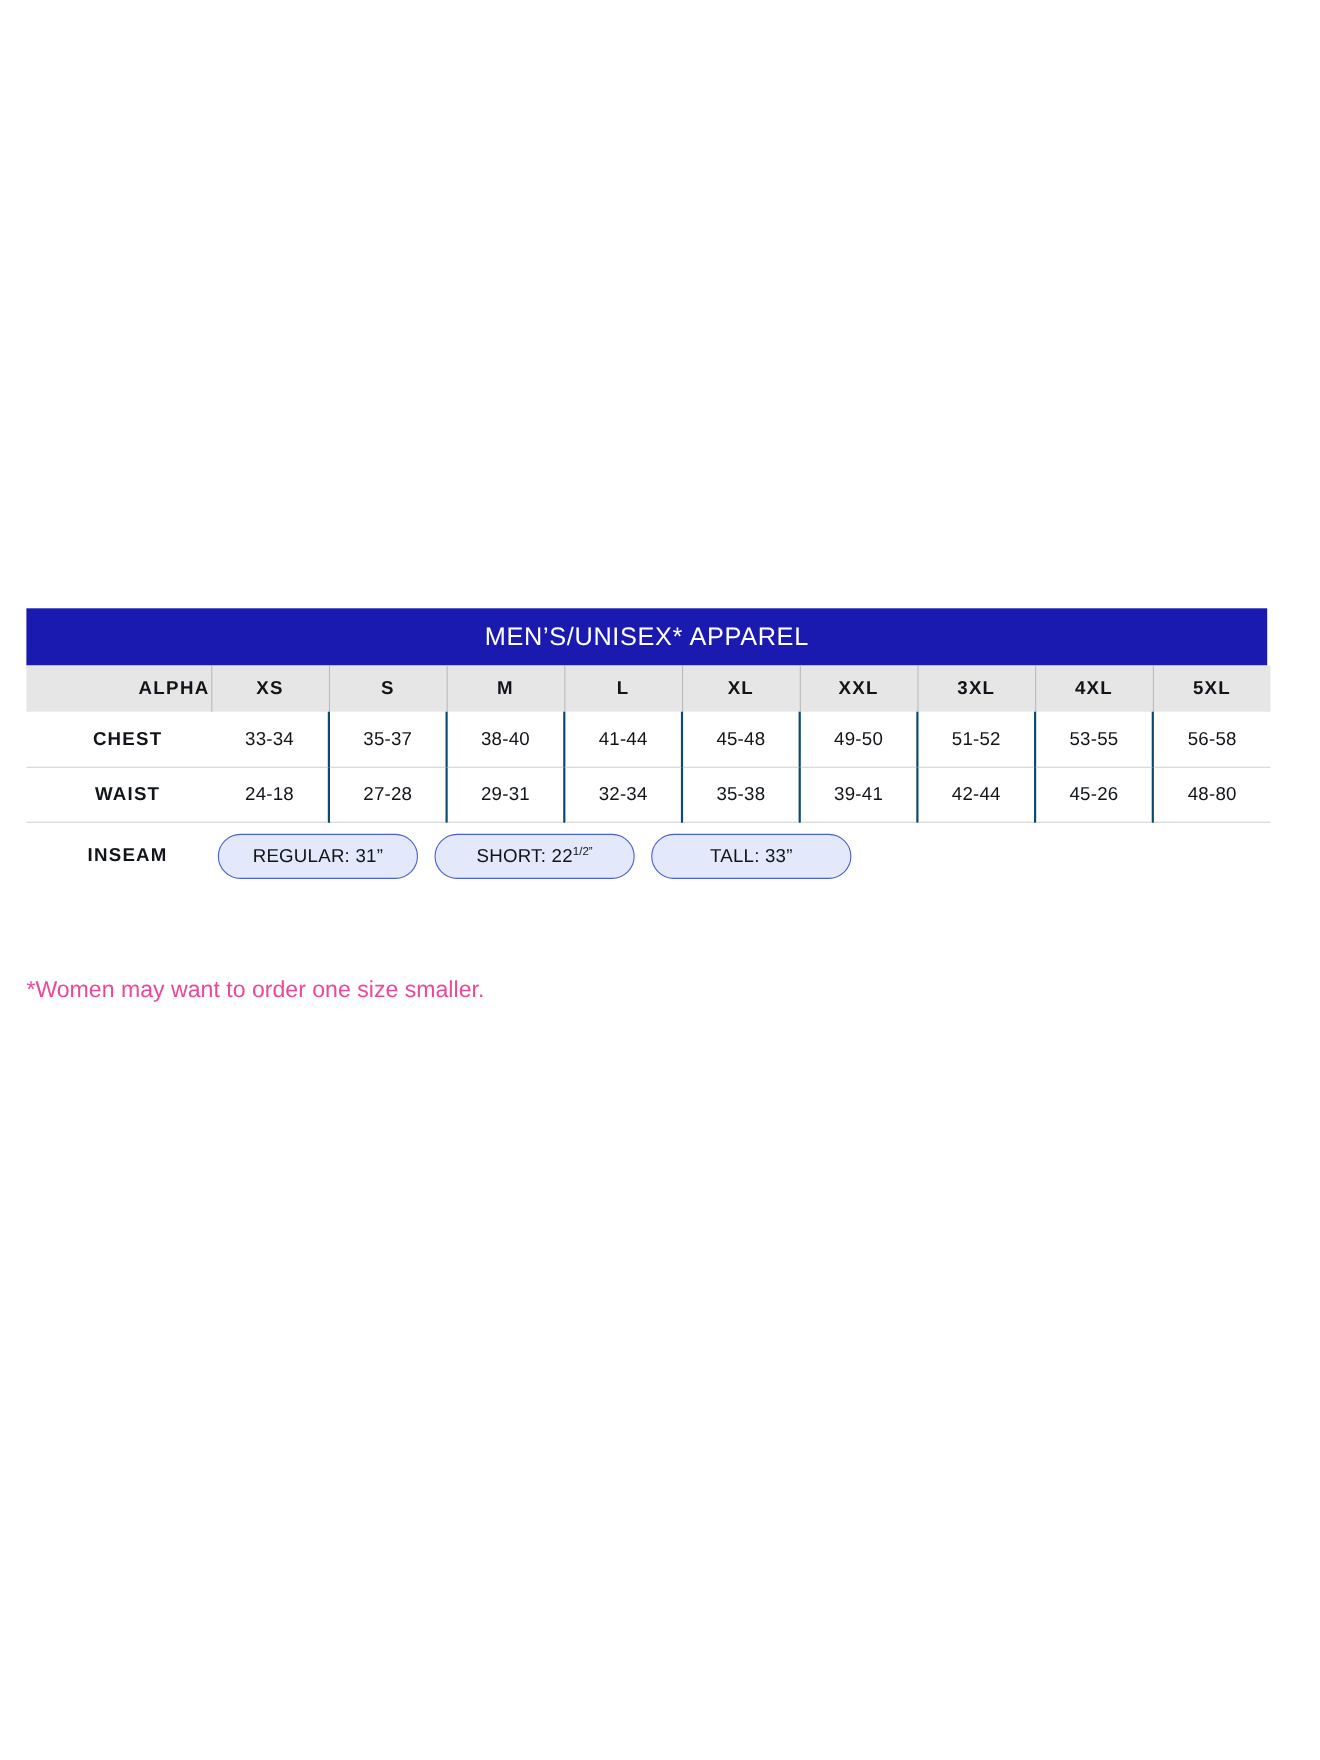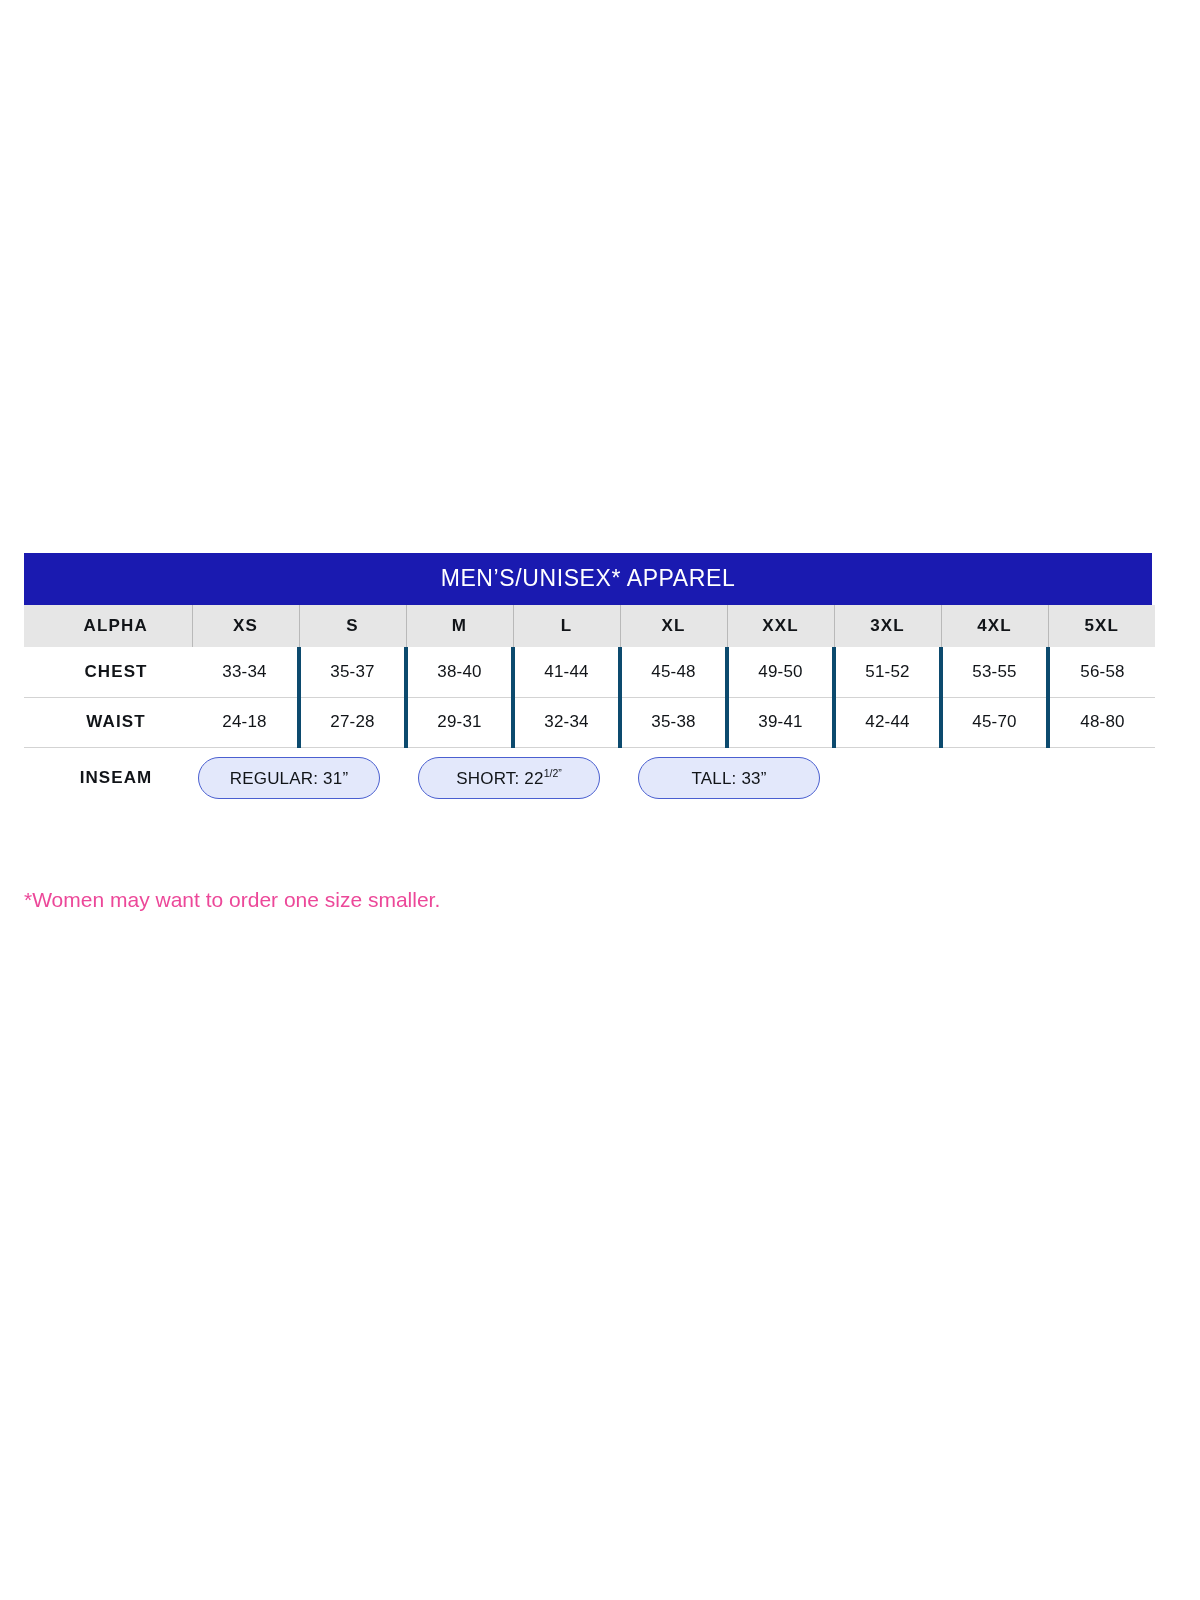--- a/index.html
+++ b/index.html
@@ -56,56 +56,56 @@
 
   thead th {
     font-weight: bold;
     letter-spacing: 1.1px;
     font-size: 16px;
     border-right: 1px solid #b9b9b9;
   }
   thead th:last-child { border-right: none; }
 
   thead th.row-label-head {
-    text-align: center;
+    text-align: right;
     padding-left: 17px;
     letter-spacing: 1.2px;
     margin-top: 12px;
   }
 
   tbody tr {
     height: 50px;
     border-bottom: 1px solid #d3d3d3;
     margin-top: 20px;
   }
   tbody tr:last-child { border-bottom: none; }
 
   tbody td {
-    border-right: 4px solid #0c4a6e;
+    border-right: 2px solid #0c4a6e;
     font-size: 17.5px;
     letter-spacing: 0.2px;
   }
   tbody td:last-child { border-right: none; }
 
   td.row-label {
     text-align: left;
     padding-left: 17px;
     font-weight: bold;
     font-size: 16px;
     letter-spacing: 1.1px;
     border-right: none;
   }
 
   tr.inseam-row { height: 62px; }
   tr.inseam-row td { border-right: none; border-bottom: none; }
 
   .inseam-cells {
     display: flex;
     align-items: center;
-    gap: 38px;
+    gap: 15px;
     padding-left: 5px;
   }
 
   .pill {
     flex: 0 0 auto;
     min-width: 182px;
     border: 1.5px solid #4a5fd0;
     background: #e3e8fb;
     border-radius: 999px;
     padding: 9px 22px;
@@ -188,21 +188,21 @@
 
       <tr>
         <td class="row-label">WAIST</td>
         <td>24-18</td>
         <td>27-28</td>
         <td>29-31</td>
         <td>32-34</td>
         <td>35-38</td>
         <td>39-41</td>
         <td>42-44</td>
-        <td>45-70</td>
+        <td>45-26</td>
         <td>48-80</td>
       </tr>
 
 
       <tr class="inseam-row">
         <td class="row-label">INSEAM</td>
         <td colspan="9">
           <div class="inseam-cells">
             <div class="pill">
               <span>REGULAR: 31”</span><sup></sup>

